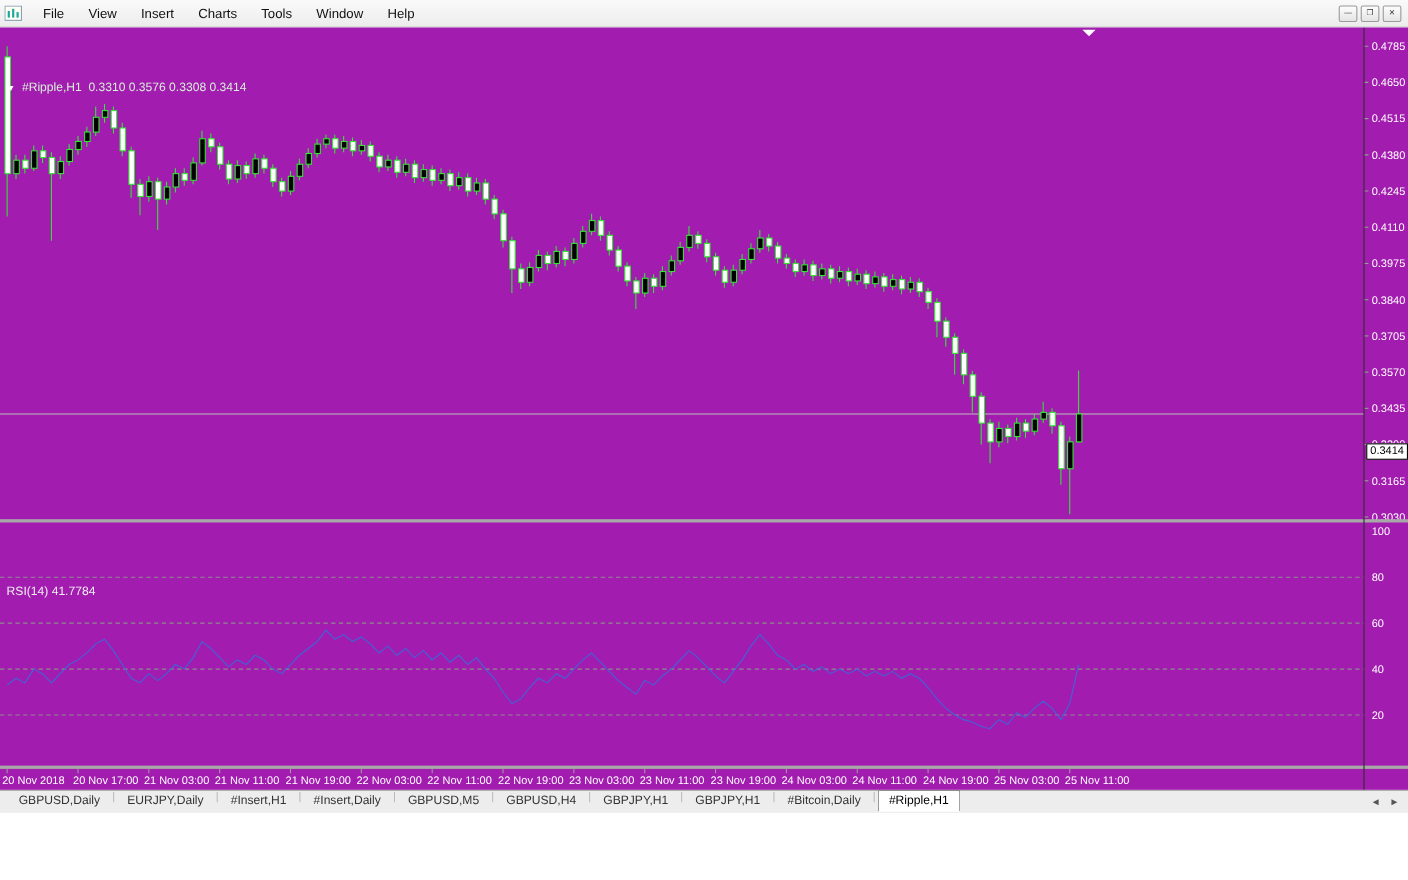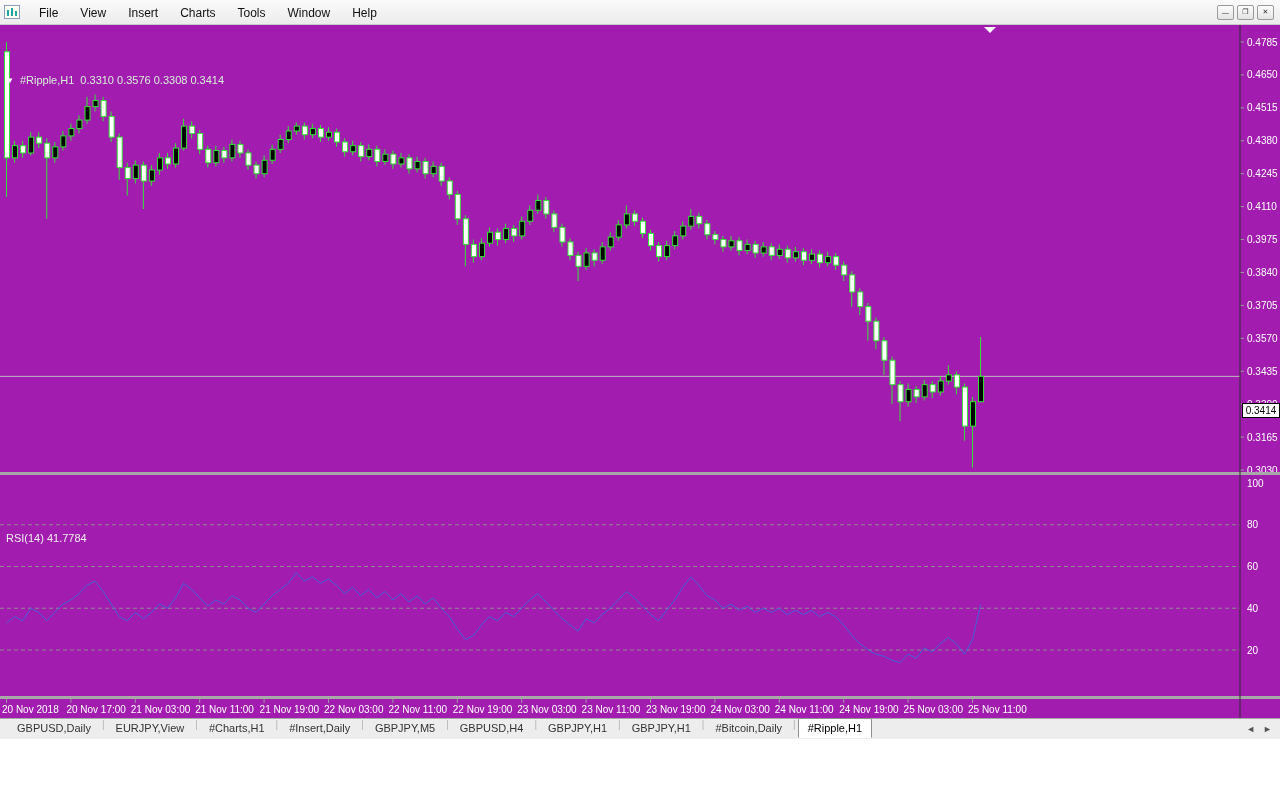--- a/index.html
+++ b/index.html
@@ -416,27 +416,27 @@
 
     <div class="rsi-label">RSI(14) 41.7784</div>
 
     <div class="price-box" style="top: 378px;">0.3414</div>
   </div>
 
   <div class="tabbar">
     <span id="tab-items" style="display:flex;gap:2px;">
         <span class="tab">GBPUSD,Daily</span>
         <span class="tab-sep">|</span>
-        <span class="tab">EURJPY,View</span>
-        <span class="tab-sep">|</span>
-        <span class="tab">#Charts,H1</span>
+        <span class="tab">EURJPY,Daily</span>
+        <span class="tab-sep">|</span>
+        <span class="tab">#Insert,H1</span>
         <span class="tab-sep">|</span>
         <span class="tab">#Insert,Daily</span>
         <span class="tab-sep">|</span>
-        <span class="tab">GBPJPY,M5</span>
+        <span class="tab">GBPUSD,M5</span>
         <span class="tab-sep">|</span>
         <span class="tab">GBPUSD,H4</span>
         <span class="tab-sep">|</span>
         <span class="tab">GBPJPY,H1</span>
         <span class="tab-sep">|</span>
         <span class="tab">GBPJPY,H1</span>
         <span class="tab-sep">|</span>
         <span class="tab">#Bitcoin,Daily</span>
         <span class="tab-sep">|</span>
         <span class="tab active">#Ripple,H1</span>

